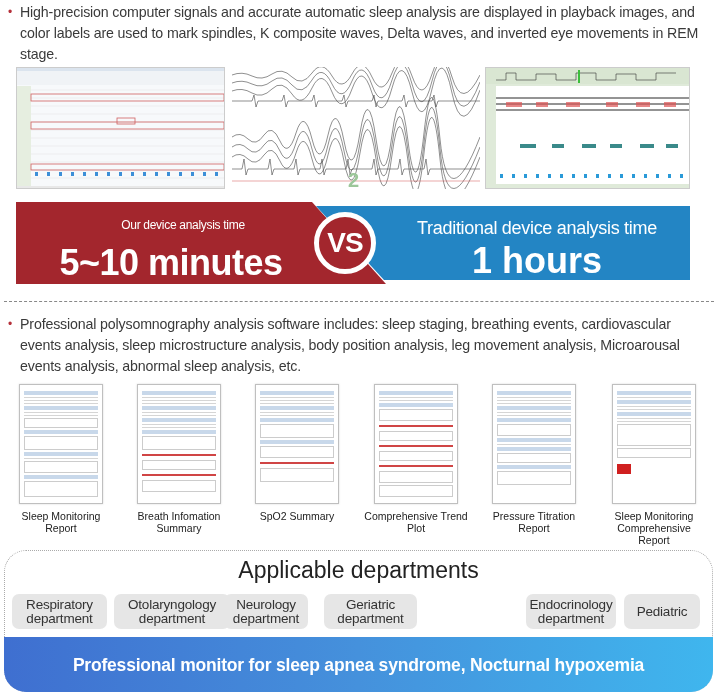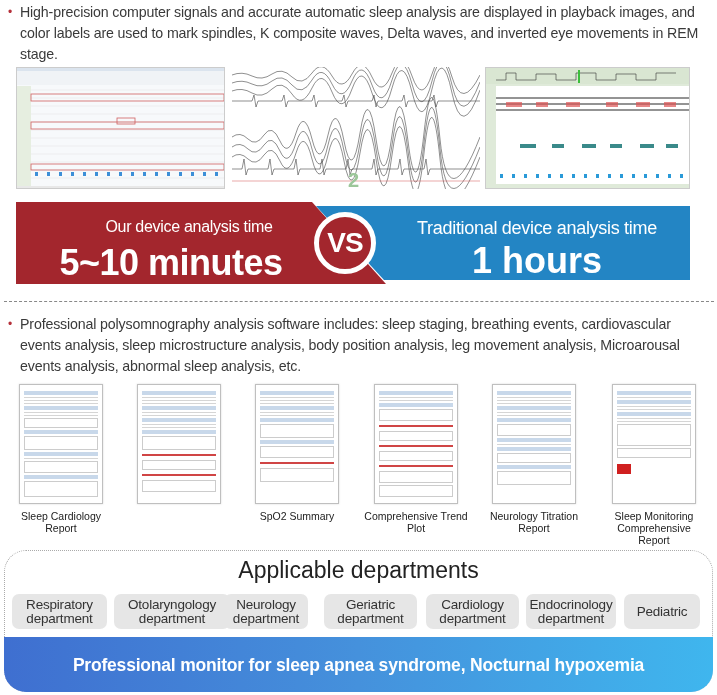--- a/index.html
+++ b/index.html
@@ -14,21 +14,21 @@
 
   .shot { position: absolute; top: 67px; height: 122px; border: 1px solid #ccc; overflow: hidden; }
   #shot1 { left: 16px; width: 209px; background: #f7f9fb; }
   #shot2 { left: 232px; width: 248px; background: #fff; border: none; }
   #shot3 { left: 485px; width: 205px; background: #dfead9; }
 
   .vs-banner { position: absolute; top: 202px; left: 16px; width: 674px; height: 82px; }
   .vs-left { position: absolute; left: 0; top: 0; width: 370px; height: 82px; background: #a3262d; clip-path: polygon(0 0, 296px 0, 370px 82px, 0 82px); }
   .vs-right { position: absolute; left: 300px; top: 4px; width: 374px; height: 74px; background: #2385c4; clip-path: polygon(0 0, 374px 0, 374px 74px, 68px 74px); }
   .vs-label { position: absolute; color: #fff; text-align: center; }
-  #left-caption { left: 18px; width: 310px; top: 16px; font-size: 16px; letter-spacing: -0.3px; }
+  #left-caption { left: 12px; width: 310px; top: 16px; font-size: 12px; letter-spacing: -0.3px; }
   #left-value { left: 0; width: 310px; top: 40px; font-size: 36px; font-weight: bold; letter-spacing: -0.5px; }
   #right-caption { left: 360px; width: 322px; top: 16px; font-size: 18px; letter-spacing: -0.3px; }
   #right-value { left: 360px; width: 322px; top: 38px; font-size: 36px; font-weight: bold; }
   .vs-circle { position: absolute; left: 298px; top: 10px; width: 62px; height: 62px; border-radius: 50%; border: 5px solid #fff; background: #a3262d; color: #fff; font-weight: bold; font-size: 28px; line-height: 52px; text-align: center; letter-spacing: -1px; }
 
   .dashed-sep { position: absolute; top: 301px; left: 4px; width: 710px; border-top: 1px dashed #888; }
 
   .reports { position: absolute; top: 384px; left: 0; width: 717px; height: 150px; }
   .report { position: absolute; width: 104px; text-align: center; }
   .report .thumb { margin: 0 auto; width: 84px; height: 120px; background: #fff; border: 1px solid #bfbfbf; box-shadow: 0 0 2px rgba(0,0,0,0.15); padding: 4px; position: relative; overflow: hidden; }
@@ -187,41 +187,42 @@
         <div class="ln"></div>
         <div class="grid"></div>
         <div class="bar"></div>
         <div class="grid" style="height:14px"></div>
       <div class="bar"></div>
         <div class="ln"></div>
         <div class="grid" style="height:12px"></div>
         <div class="bar"></div>
         <div class="grid" style="height:16px"></div>
     </div>
-    <div class="cap">Sleep Cardiology Report</div>
+    <div class="cap">Sleep Monitoring Report</div>
   </div>
   <div class="report" style="left:127px;">
     <div class="thumb">
       <div class="bar"></div>
         <div class="ln"></div>
         <div class="ln"></div>
         <div class="ln"></div>
         <div class="bar"></div>
       <div class="ln"></div>
         <div class="ln"></div>
         <div class="bar"></div>
         <div class="ln"></div>
         <div class="ln"></div>
       <div class="bar"></div>
         <div class="grid" style="height:14px"></div>
         <div class="red"></div>
         <div class="grid" style="height:10px"></div>
         <div class="red"></div>
         <div class="grid" style="height:12px"></div>
     </div>
+    <div class="cap">Breath Infomation Summary</div>
   </div>
   <div class="report" style="left:245px;">
     <div class="thumb">
       <div class="bar"></div>
         <div class="ln"></div>
         <div class="ln"></div>
         <div class="ln"></div>
         <div class="bar"></div>
       <div class="ln"></div>
         <div class="ln"></div>
@@ -262,21 +263,21 @@
         <div class="ln"></div>
         <div class="bar"></div>
         <div class="grid" style="height:12px"></div>
       <div class="bar"></div>
         <div class="ln"></div>
         <div class="bar"></div>
         <div class="grid" style="height:10px"></div>
         <div class="bar"></div>
         <div class="grid" style="height:14px"></div>
     </div>
-    <div class="cap">Neurology Titration Report</div>
+    <div class="cap">Pressure Titration Report</div>
   </div>
   <div class="report" style="left:602px;">
     <div class="thumb">
       <div class="bar"></div>
         <div class="ln"></div>
         <div class="bar"></div>
         <div class="ln"></div>
         <div class="ln"></div>
       <div class="bar"></div>
         <div class="ln"></div>
@@ -289,18 +290,17 @@
   </div>
 </div>
 
 <div class="dept-box"></div>
 <div class="dept-title">Applicable departments</div>
 <div class="dept-row">
   <div class="dept" style="left:0;width:95px;">Respiratory department</div>
   <div class="dept" style="left:102px;width:116px;">Otolaryngology department</div>
   <div class="dept" style="left:212px;width:84px;">Neurology department</div>
   <div class="dept" style="left:312px;width:93px;">Geriatric department</div>
-  <div class="dept" style="left:414px;width:93px;">Cardiology department</div>
   <div class="dept" style="left:612px;width:76px;">Pediatric</div>
   <div class="dept" style="left:514px;width:90px;">Endocrinology department</div>
 </div>
 
 <div class="footer-bar">Professional monitor for sleep apnea syndrome, Nocturnal hypoxemia</div>
 
 </body></html>

